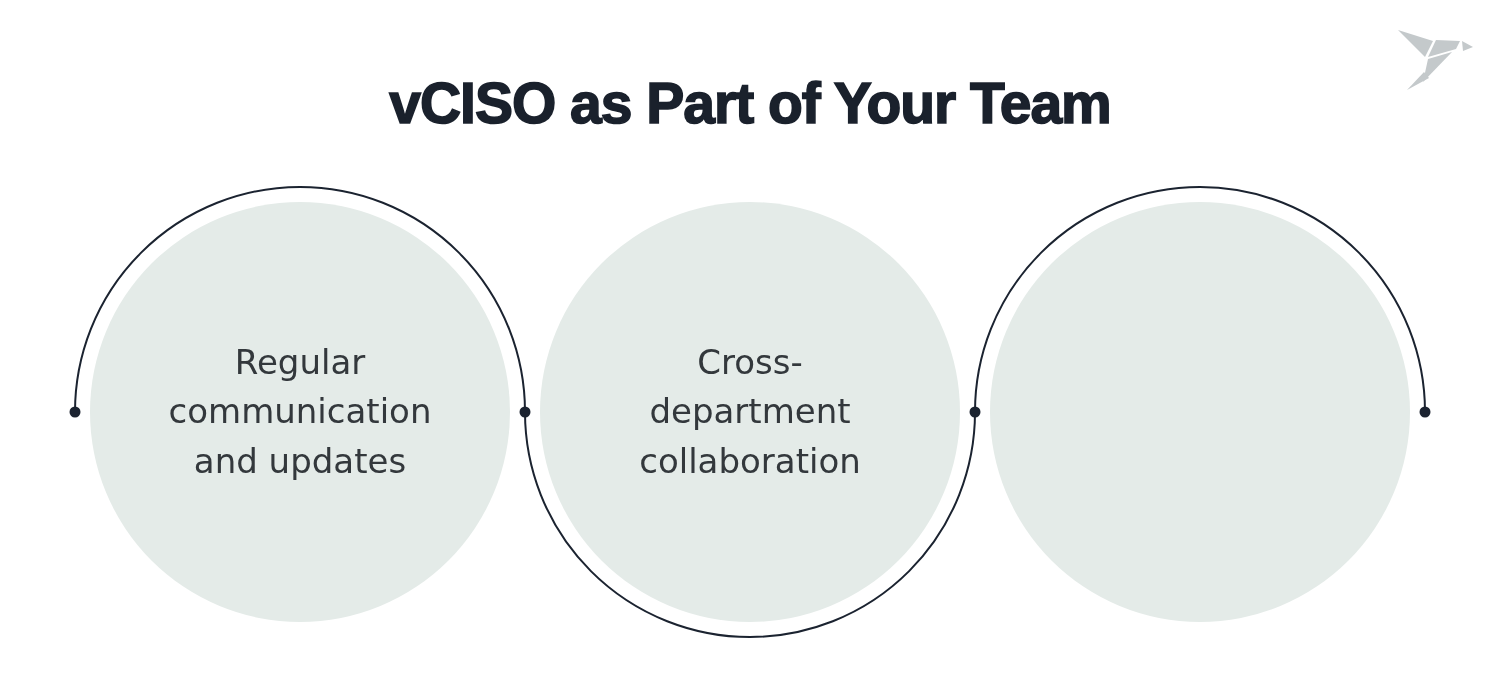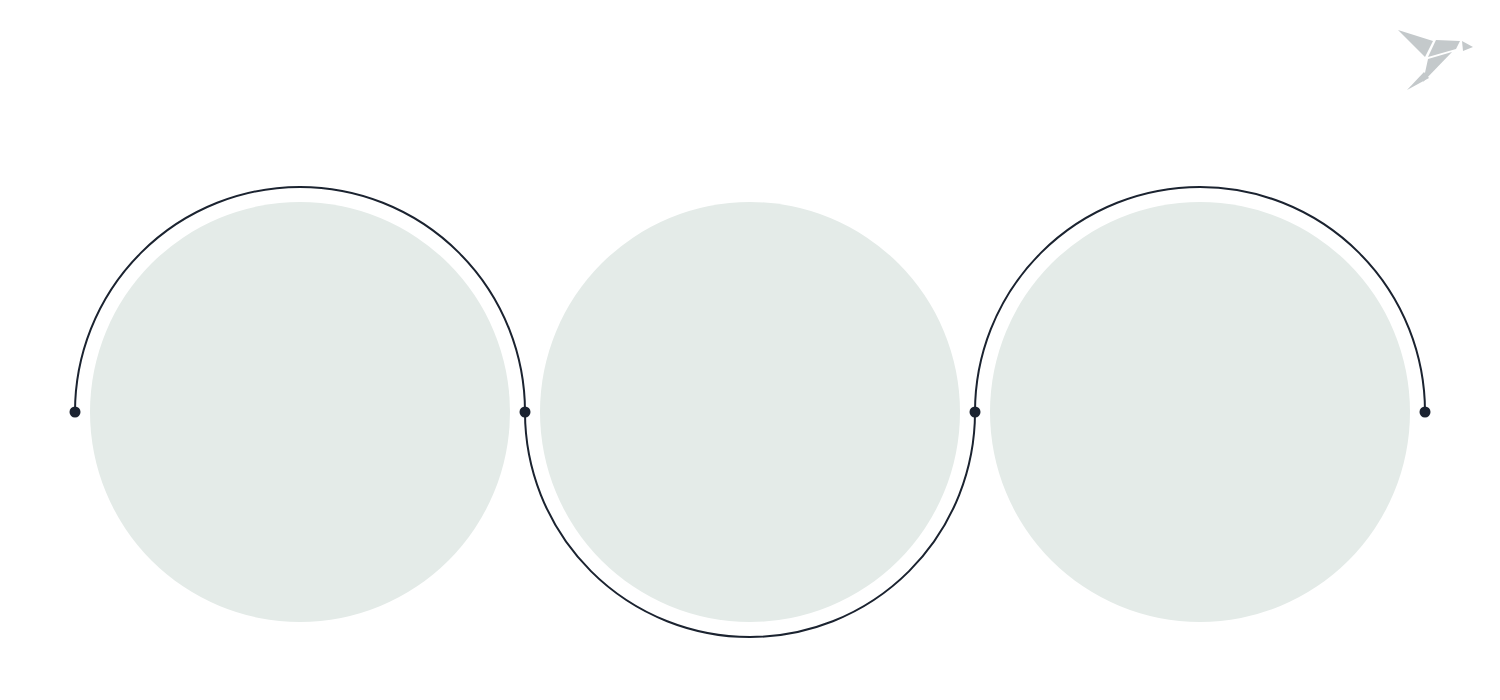--- a/index.html
+++ b/index.html
@@ -56,34 +56,41 @@
     top: 28px;
     width: 90px;
     height: 68px;
   }
 </style>
 </head>
 <body>
 
 <div class="canvas">
 
+  <h1 class="title">vCISO as Part of Your Team</h1>
 
   <svg class="diagram" viewBox="0 0 1500 700" xmlns="http://www.w3.org/2000/svg">
     <circle cx="300" cy="412" r="210" fill="#e4ebe8"></circle>
     <circle cx="750" cy="412" r="210" fill="#e4ebe8"></circle>
     <circle cx="1200" cy="412" r="210" fill="#e4ebe8"></circle>
 
     <path d="M 75 412 A 225 225 0 0 1 525 412 A 225 225 0 0 0 975 412 A 225 225 0 0 1 1425 412" fill="none" stroke-width="2" stroke="#1b2330"></path>
 
     <circle cx="75" cy="412" r="5.5" fill="#1b2330"></circle>
     <circle cx="525" cy="412" r="5.5" fill="#1b2330"></circle>
     <circle cx="975" cy="412" r="5.5" fill="#1b2330"></circle>
     <circle cx="1425" cy="412" r="5.5" fill="#1b2330"></circle>
   </svg>
 
+  <div class="circle-label label-1">Regular
+communication
+and updates</div>
+  <div class="circle-label label-2">Cross-
+department
+collaboration</div>
 
   <svg class="logo" viewBox="0 0 90 68" xmlns="http://www.w3.org/2000/svg">
     <polygon points="10,2 45,13 37,29" fill="#c4c9cb"></polygon>
     <polygon points="48,12 72,13 68,21 40,29" fill="#c4c9cb"></polygon>
     <polygon points="74,13 85,19 75,23" fill="#c4c9cb"></polygon>
     <polygon points="40,31 64,24 35,54" fill="#c4c9cb"></polygon>
     <polygon points="36,44 19,62 41,50" fill="#c4c9cb"></polygon>
   </svg>
 
 </div>

